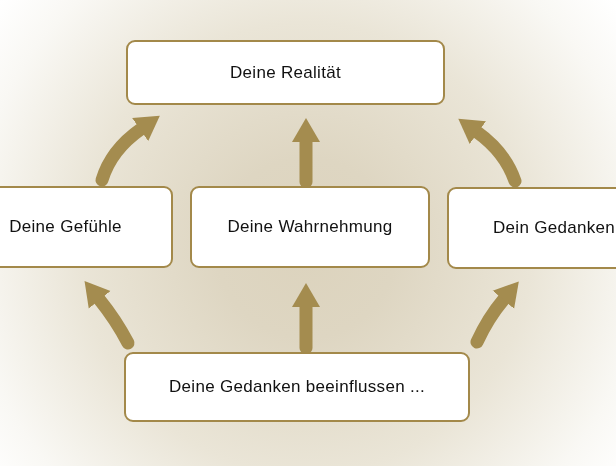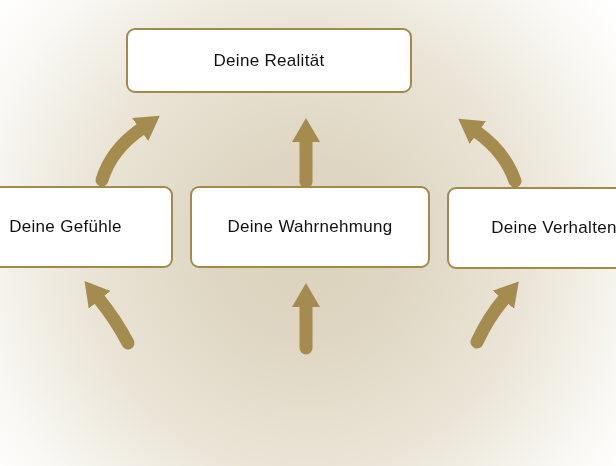--- a/index.html
+++ b/index.html
@@ -27,21 +27,21 @@
     box-sizing:border-box;
     background:var(--box-fill,#fff);
     border:2.5px solid var(--border,#a3894a);
     border-radius:9px;
     display:flex;align-items:center;justify-content:center;
     font-size:17px;
     letter-spacing:.3px;
     color:var(--text,#111);
     white-space:nowrap;
   }
-  .node-top   {left:126px; top:28px;  width:286px; height:65px;}
+  .node-top   {left:126px; top:40px;  width:319px; height:65px;}
   .node-left  {left:-42px; top:186px; width:215px; height:82px;}
   .node-center{left:190px; top:186px; width:240px; height:82px;text-align:right;}
   .node-right {left:447px; top:187px; width:214px; height:82px;}
   .node-bottom{left:124px; top:352px; width:346px; height:70px;}
   svg.arrows{position:absolute;left:0;top:0;pointer-events:none;}
   svg.arrows path.arrow{
     fill:none;
     stroke:var(--accent,#a48c4f);
     stroke-width:13;
     stroke-linecap:round;
@@ -74,17 +74,20 @@
 
   <div class="node node-left">
     <span>Deine Gefühle</span>
   </div>
 
   <div class="node node-center">
     <span>Deine Wahrnehmung</span>
   </div>
 
   <div class="node node-right">
-    <span>Deine Verhalten</span>
+    <span>Dein Gedanken</span>
   </div>
 
+  <div class="node node-bottom">
+    <span>Deine Gedanken beeinflussen ...</span>
+  </div>
 
 </div>
 
 </body></html>

